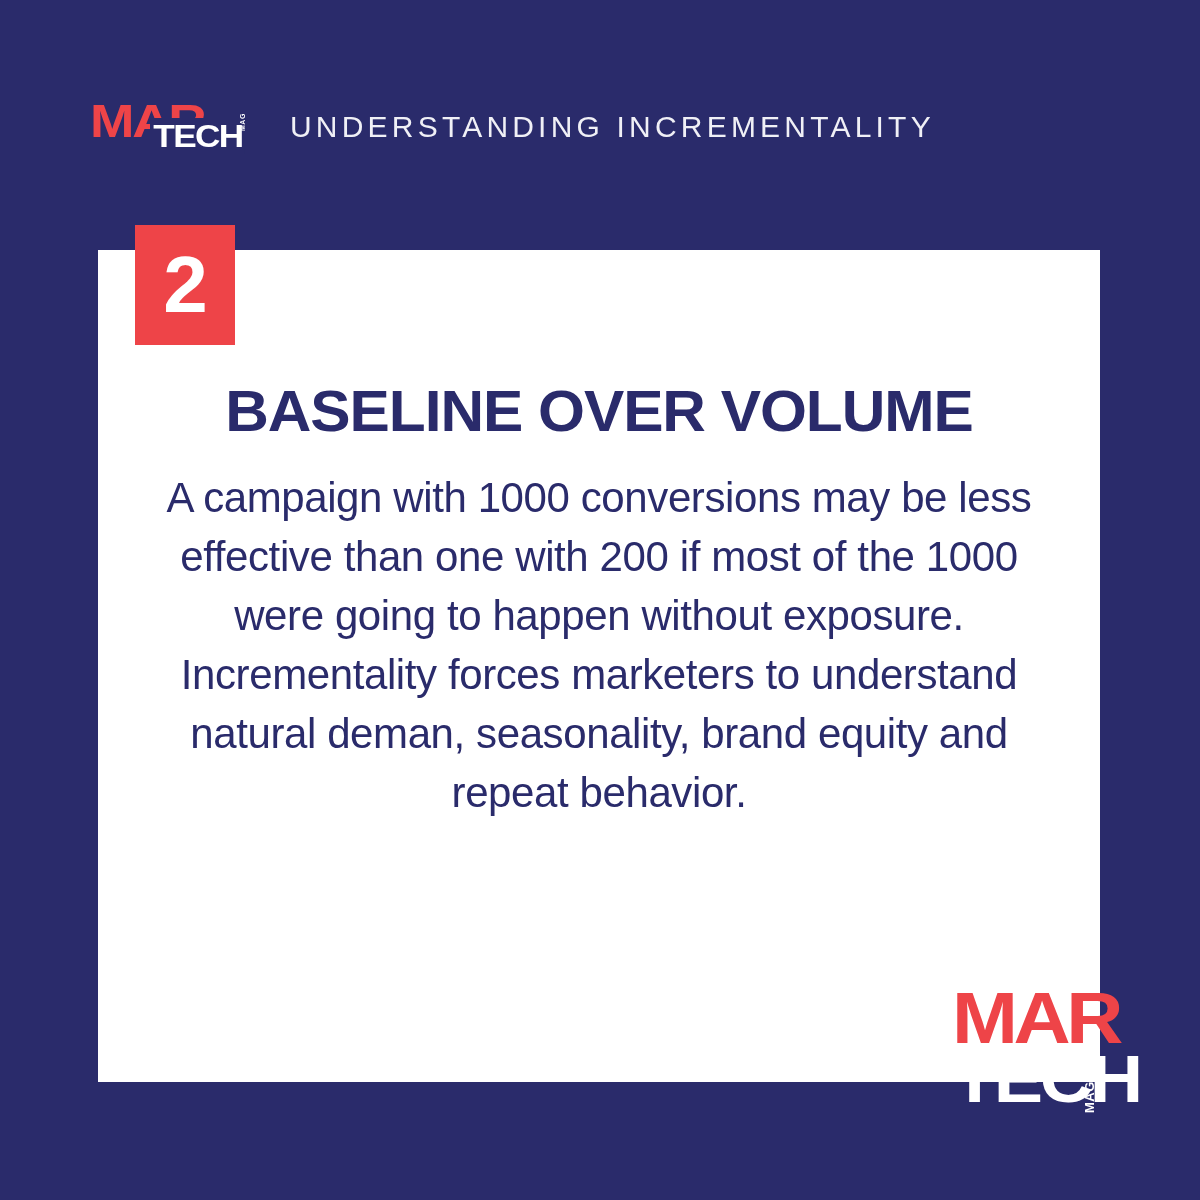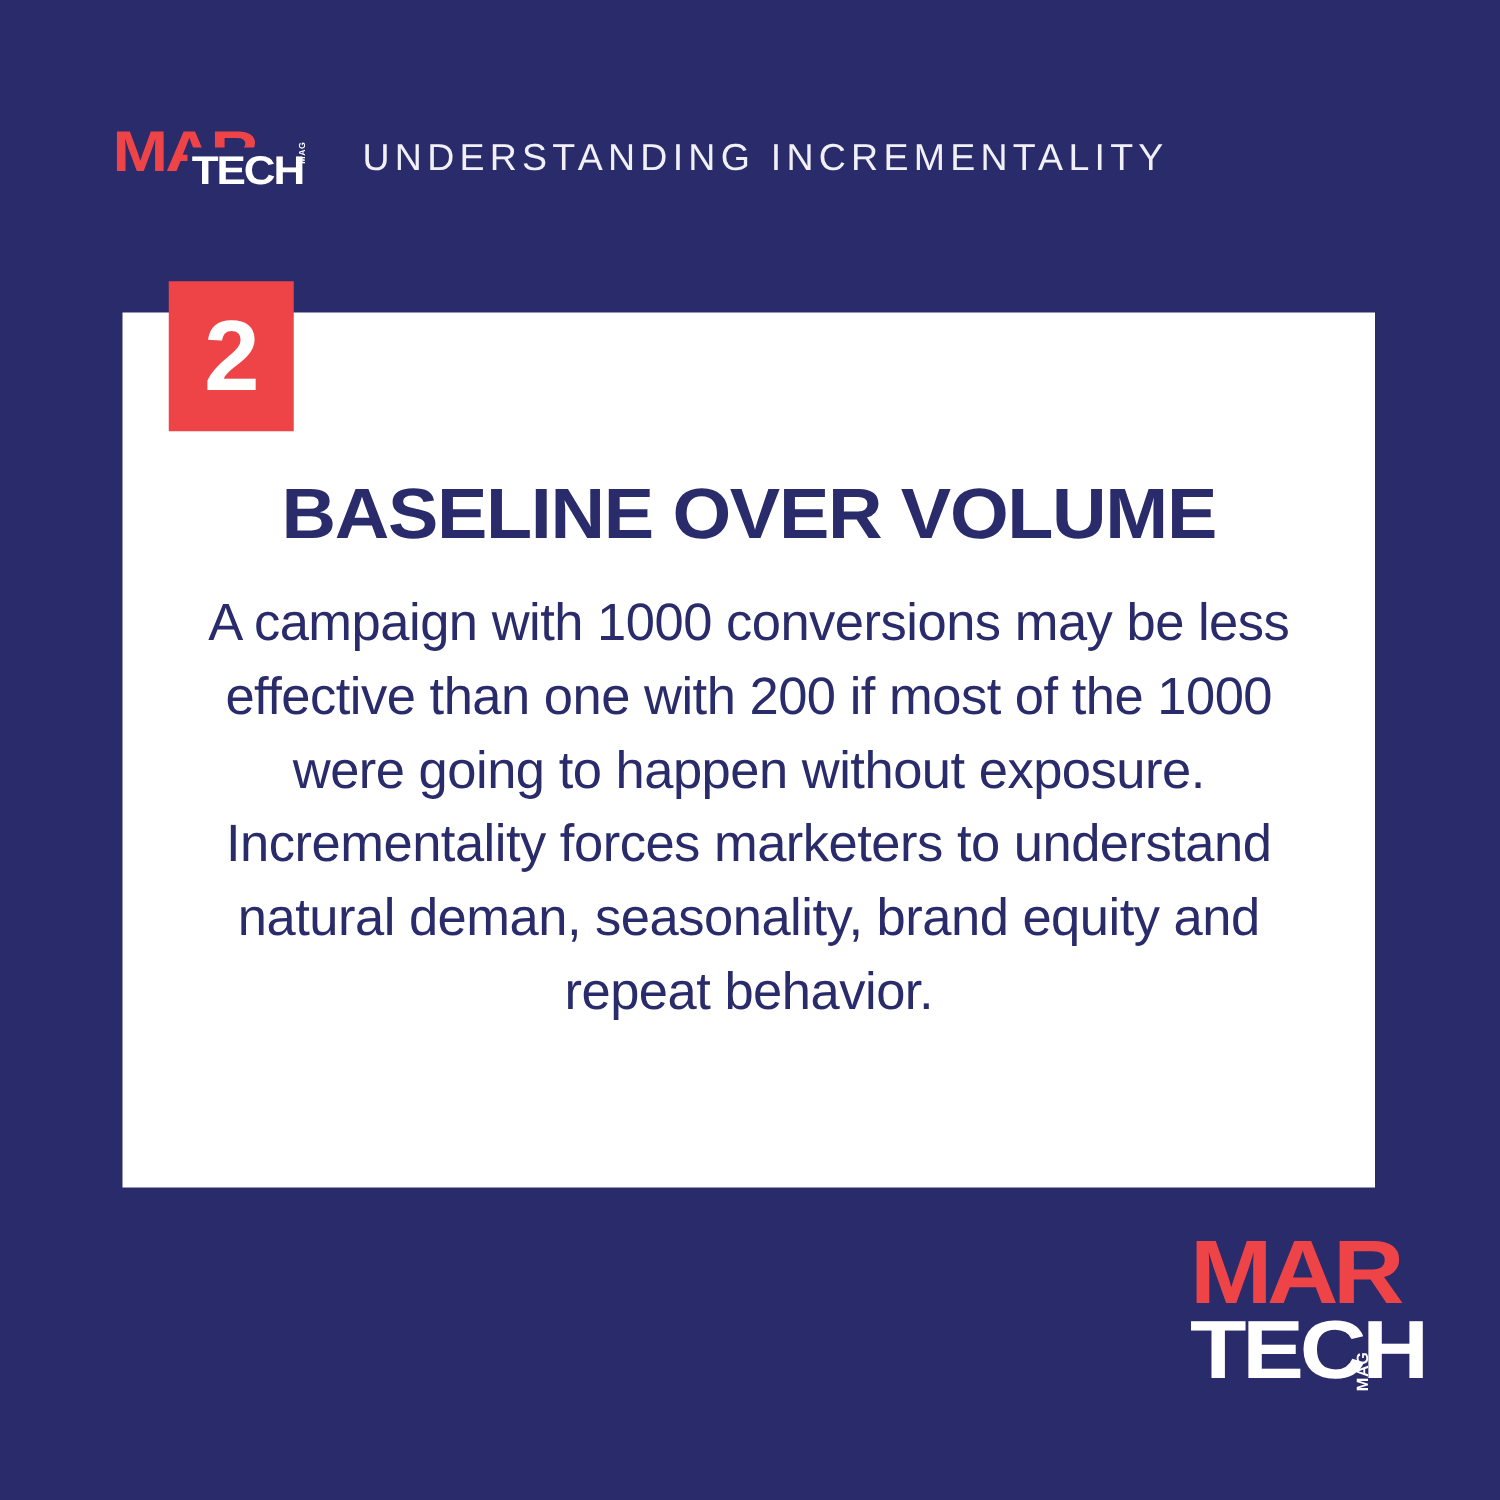--- a/index.html
+++ b/index.html
@@ -95,21 +95,21 @@
     white-space: nowrap;
     margin-left: 11px;
   }
 
   
   .card {
     position: absolute;
     left: 98px;
     top: 250px;
     width: 1002px;
-    height: 700px;
+    height: 832px;
     background: #ffffff;
   }
 
   .badge {
     position: absolute;
     left: 135px;
     top: 225px;
     width: 100px;
     height: 120px;
     background: #ee4448;

